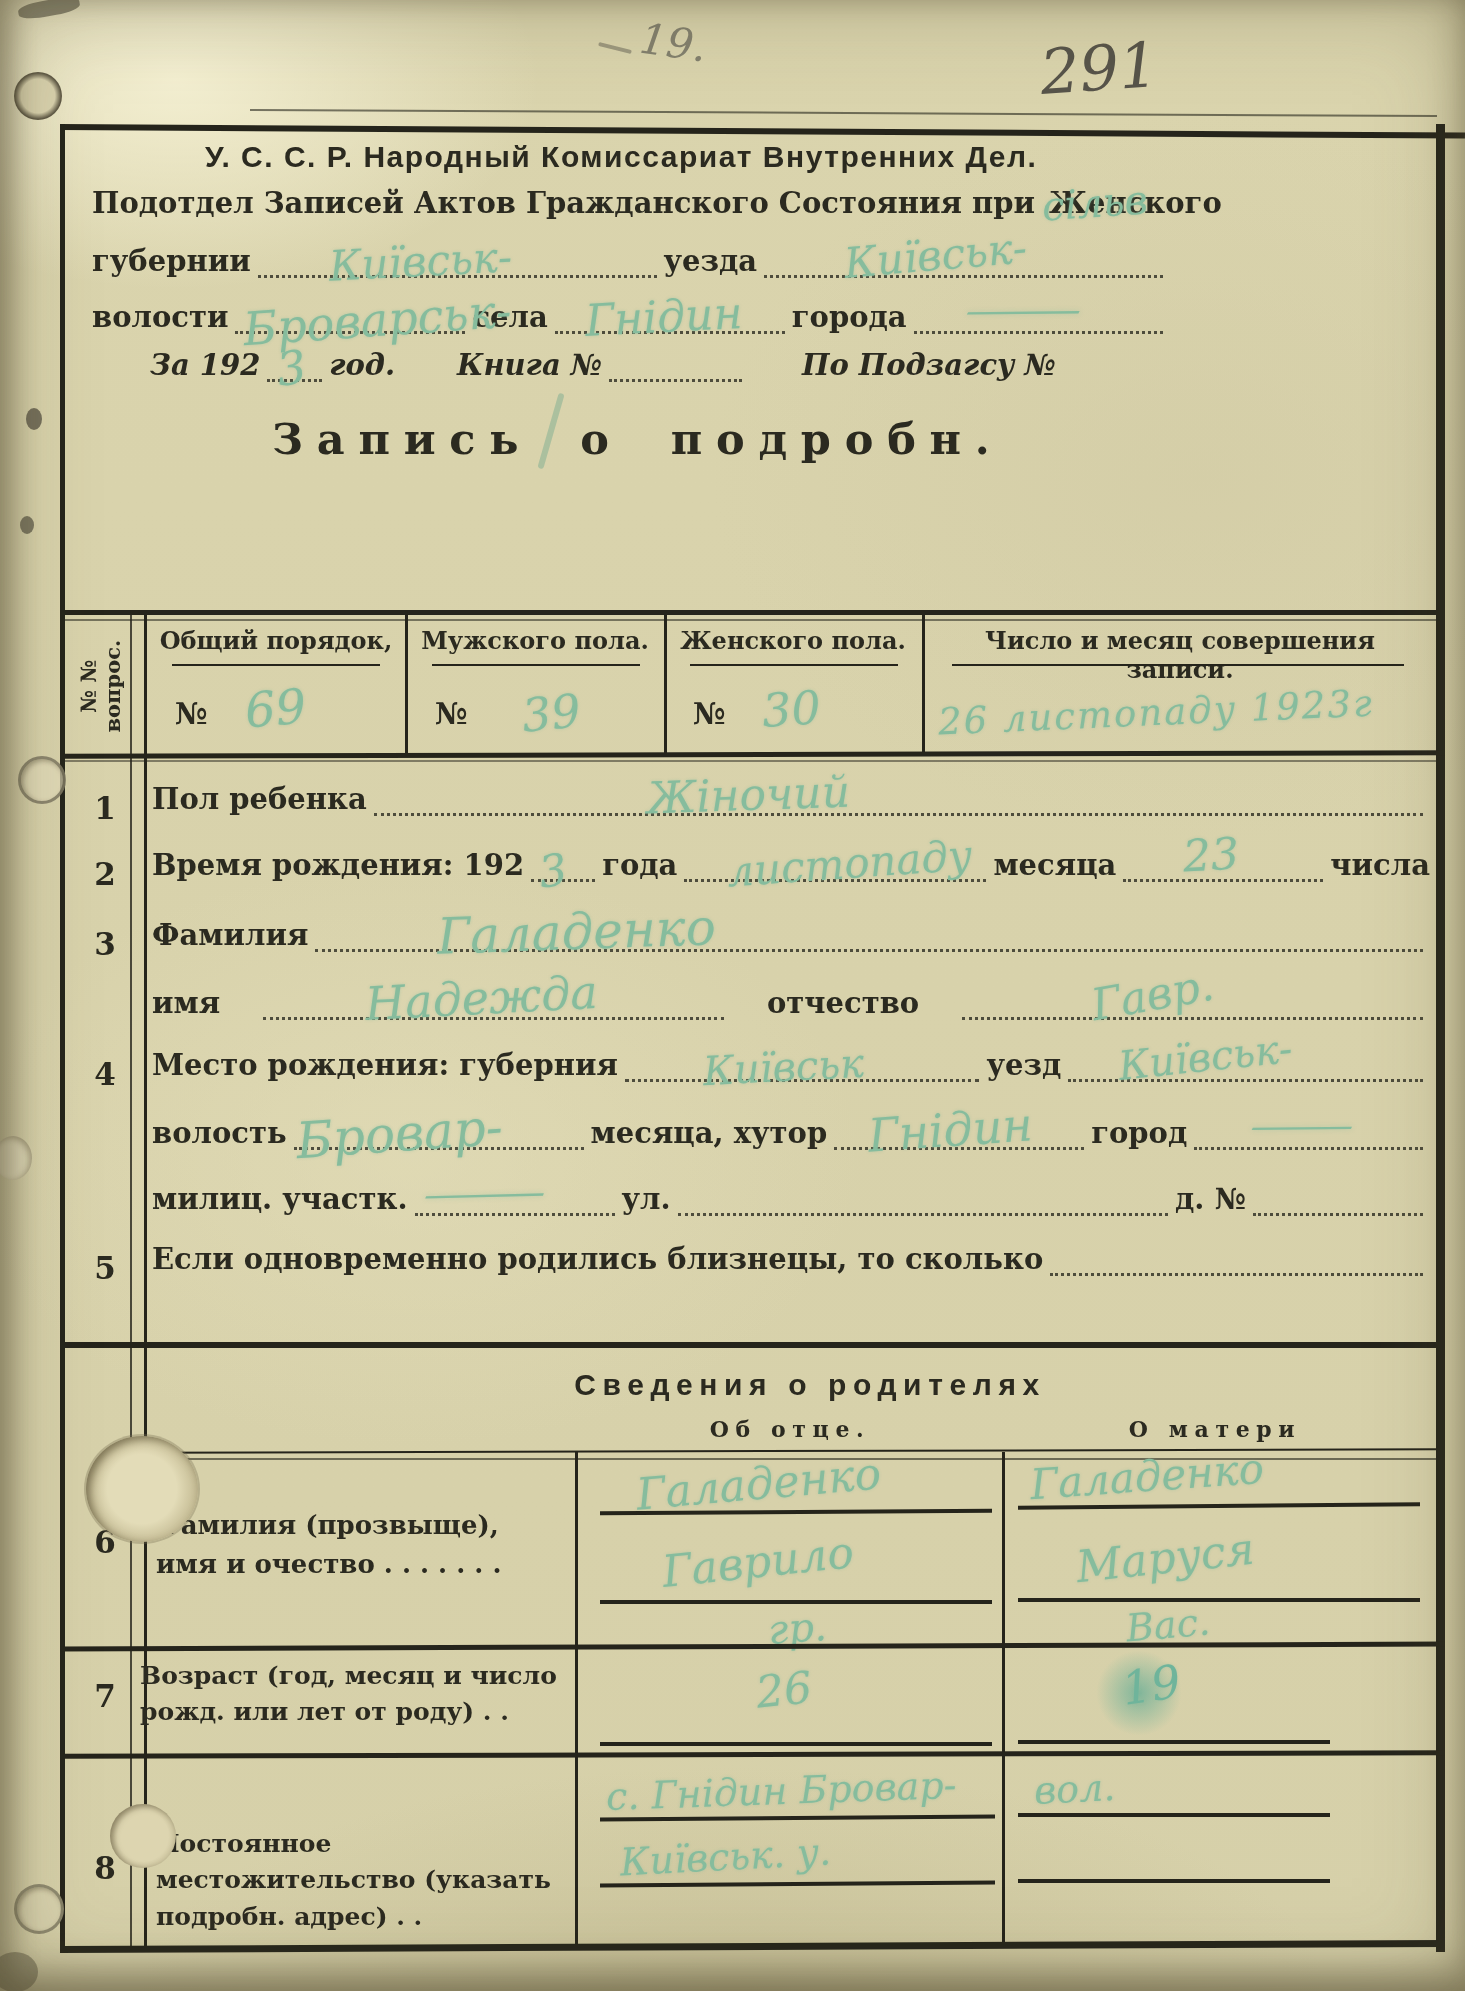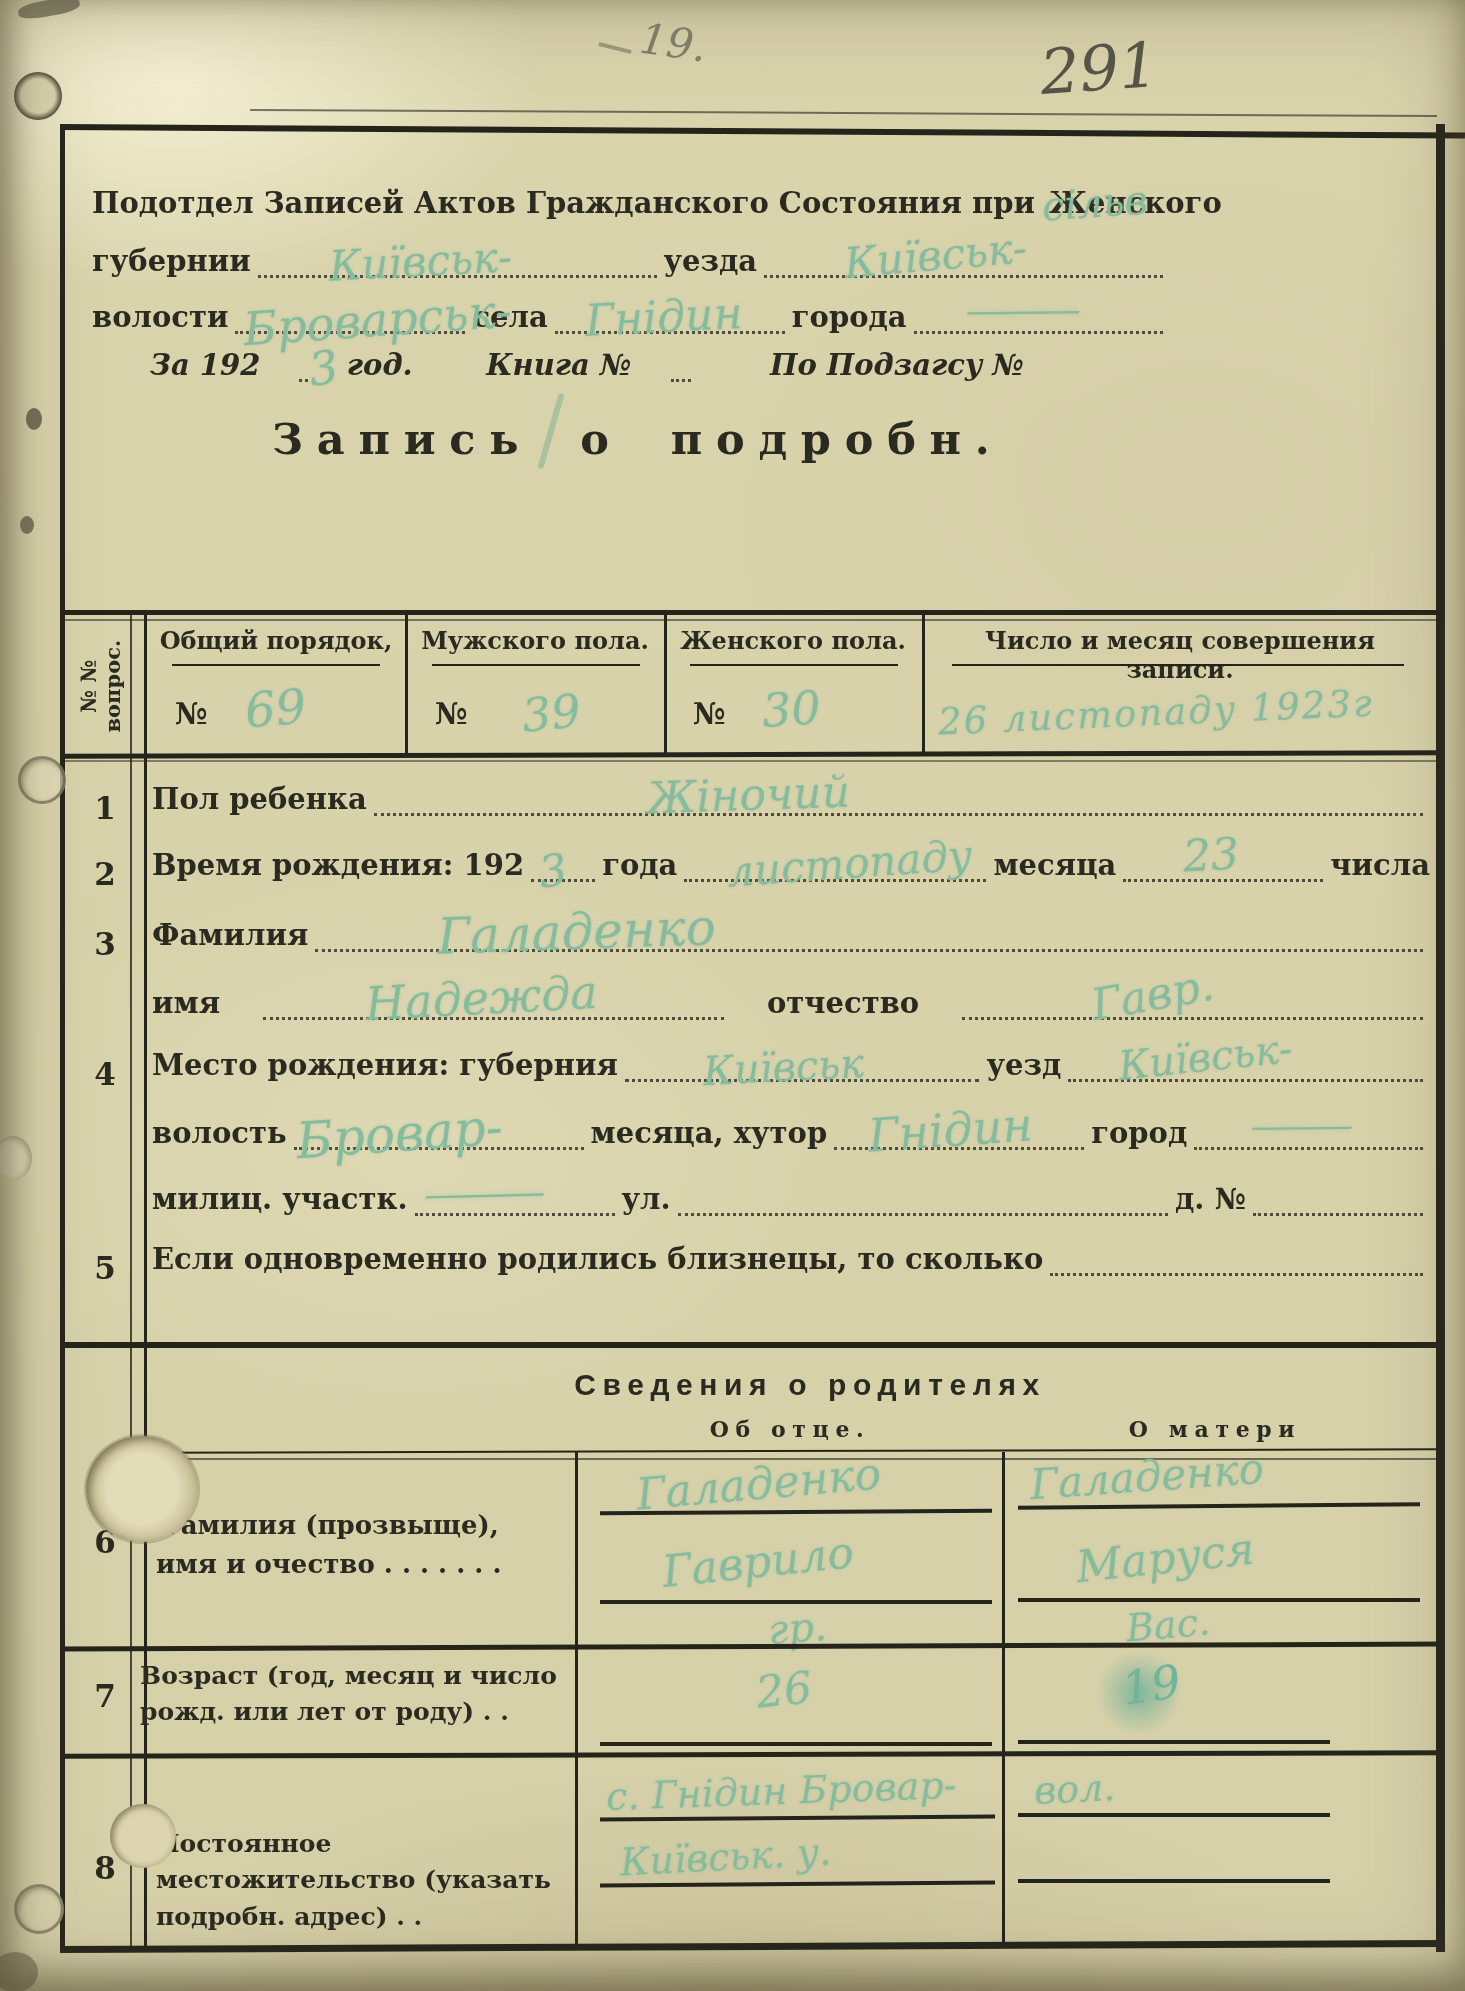--- a/index.html
+++ b/index.html
@@ -42,20 +42,21 @@
   <div class="abs" style="left:598px;top:46px;width:34px;height:4px;background:rgba(107,104,90,.55);transform:rotate(14deg);border-radius:2px;"></div>
   <div class="pencil" style="left:640px;top:18px;font-size:42px;transform:rotate(8deg);color:#83806e;">19.</div>
   <div class="pencil" style="left:1040px;top:32px;font-size:62px;transform:rotate(-4deg);color:#57544a;">291</div>
 
   <div class="ln" style="left:250px;top:112px;width:1187px;height:2px;opacity:.6;transform:rotate(.3deg);"></div>
   <div class="ln" style="left:60px;top:124px;width:1405px;height:6px;transform:rotate(.35deg);transform-origin:left;"></div>
   <div class="ln" style="left:60px;top:124px;width:5px;height:1828px;"></div>
   <div class="ln" style="left:1436px;top:124px;width:9px;height:1828px;"></div>
   <div class="ln" style="left:60px;top:1946px;width:1385px;height:7px;transform:rotate(-.25deg);transform-origin:left;"></div>
 
+  <div class="abs" style="left:205px;top:140px;font-family:'Liberation Sans',sans-serif;font-weight:bold;font-size:30px;letter-spacing:1.5px;">У. С. С. Р.  Народный Комиссариат Внутренних Дел.</div>
 
   <div class="row" style="left:92px;top:186px;width:1012px;">
     <span class="lbl">Подотдел Записей Актов Гражданского Состояния при</span>
     <span class="fill fl1">
       <span class="hw" style="left:25%;font-size:40px;transform:rotate(-4deg);bottom:-6px;">сільв</span>
     </span>
     <span class="lbl">Женского</span>
   </div>
 
   <div class="row" style="left:92px;top:244px;width:1078px;">
@@ -77,21 +78,21 @@
     <span class="lbl">села</span>
     <span class="fill" style="width:230px;">
       <span class="hw" style="left:30px;font-size:44px;transform:rotate(-3deg);bottom:-8px;">Гнідин</span>
     </span>
     <span class="lbl">города</span>
     <span class="fill fl1">
       <span class="hw" style="left:20%;font-size:36px;transform:scaleX(3.4) rotate(-2deg);transform-origin:left bottom;bottom:2px;">—</span>
     </span>
   </div>
 
-  <div class="row" style="left:150px;top:348px;width:920px;font-style:italic;gap:32px;">
+  <div class="row" style="left:150px;top:348px;width:920px;font-style:italic;">
     <span class="lbl">За 192</span>
     <span class="fill" style="width:62px;">
       <span class="hw" style="left:10px;font-size:46px;transform:rotate(-8deg);bottom:-12px;">3</span>
     </span>
     <span class="lbl">год.</span>
     <span style="width:70px;"></span>
     <span class="lbl">Книга №</span>
     <span class="fill" style="width:150px;"></span>
     <span style="width:60px;"></span>
     <span class="lbl">По Подзагсу №</span>

